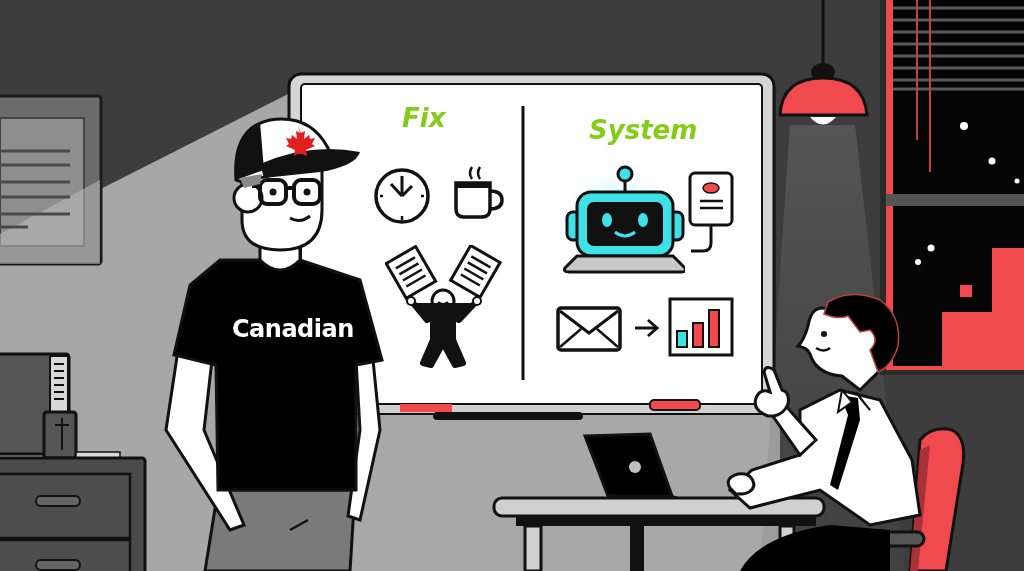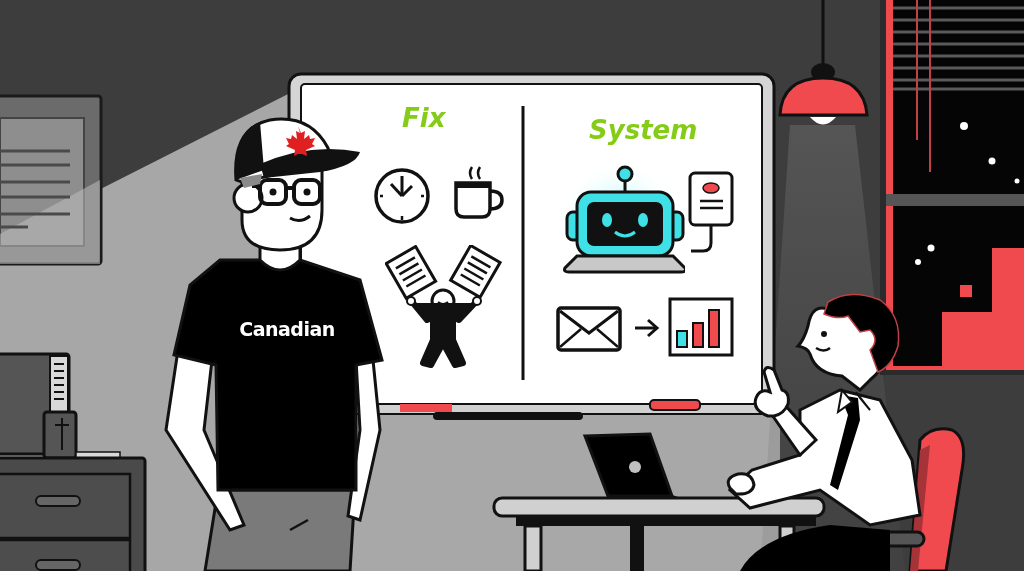--- a/index.html
+++ b/index.html
@@ -1,20 +1,20 @@
 <!DOCTYPE html>
 <html><head>
 <meta charset="utf-8">
 <style>
   html,body{margin:0;padding:0;}
   body{width:1024px;height:571px;overflow:hidden;background:#3a3a3a;font-family:"Liberation Sans",sans-serif;}
   .scene{position:relative;width:1024px;height:571px;overflow:hidden;background:#3d3d3d;}
   .abs{position:absolute;}
   .wb-title{position:absolute;font-family:"DejaVu Sans",sans-serif;font-weight:bold;color:#84cc16;font-size:26px;font-style:italic;}
-  .shirt-text{position:absolute;color:#fff;font-family:"DejaVu Sans",sans-serif;font-weight:bold;font-size:19px;line-height:22px;text-align:center;letter-spacing:-0.5px;}
+  .shirt-text{position:absolute;color:#fff;font-family:"DejaVu Sans",sans-serif;font-weight:bold;font-size:24px;line-height:22px;text-align:center;letter-spacing:-0.5px;}
 </style>
 </head>
 <body>
 
 <div class="scene">
 
   <svg class="abs" style="left:0;top:0" width="1024" height="571">
     <defs>
       <linearGradient id="lampBeam" x1="0" y1="0" x2="0" y2="1">
         <stop offset="0" stop-color="#8a8a8a" stop-opacity="0.9"></stop>

